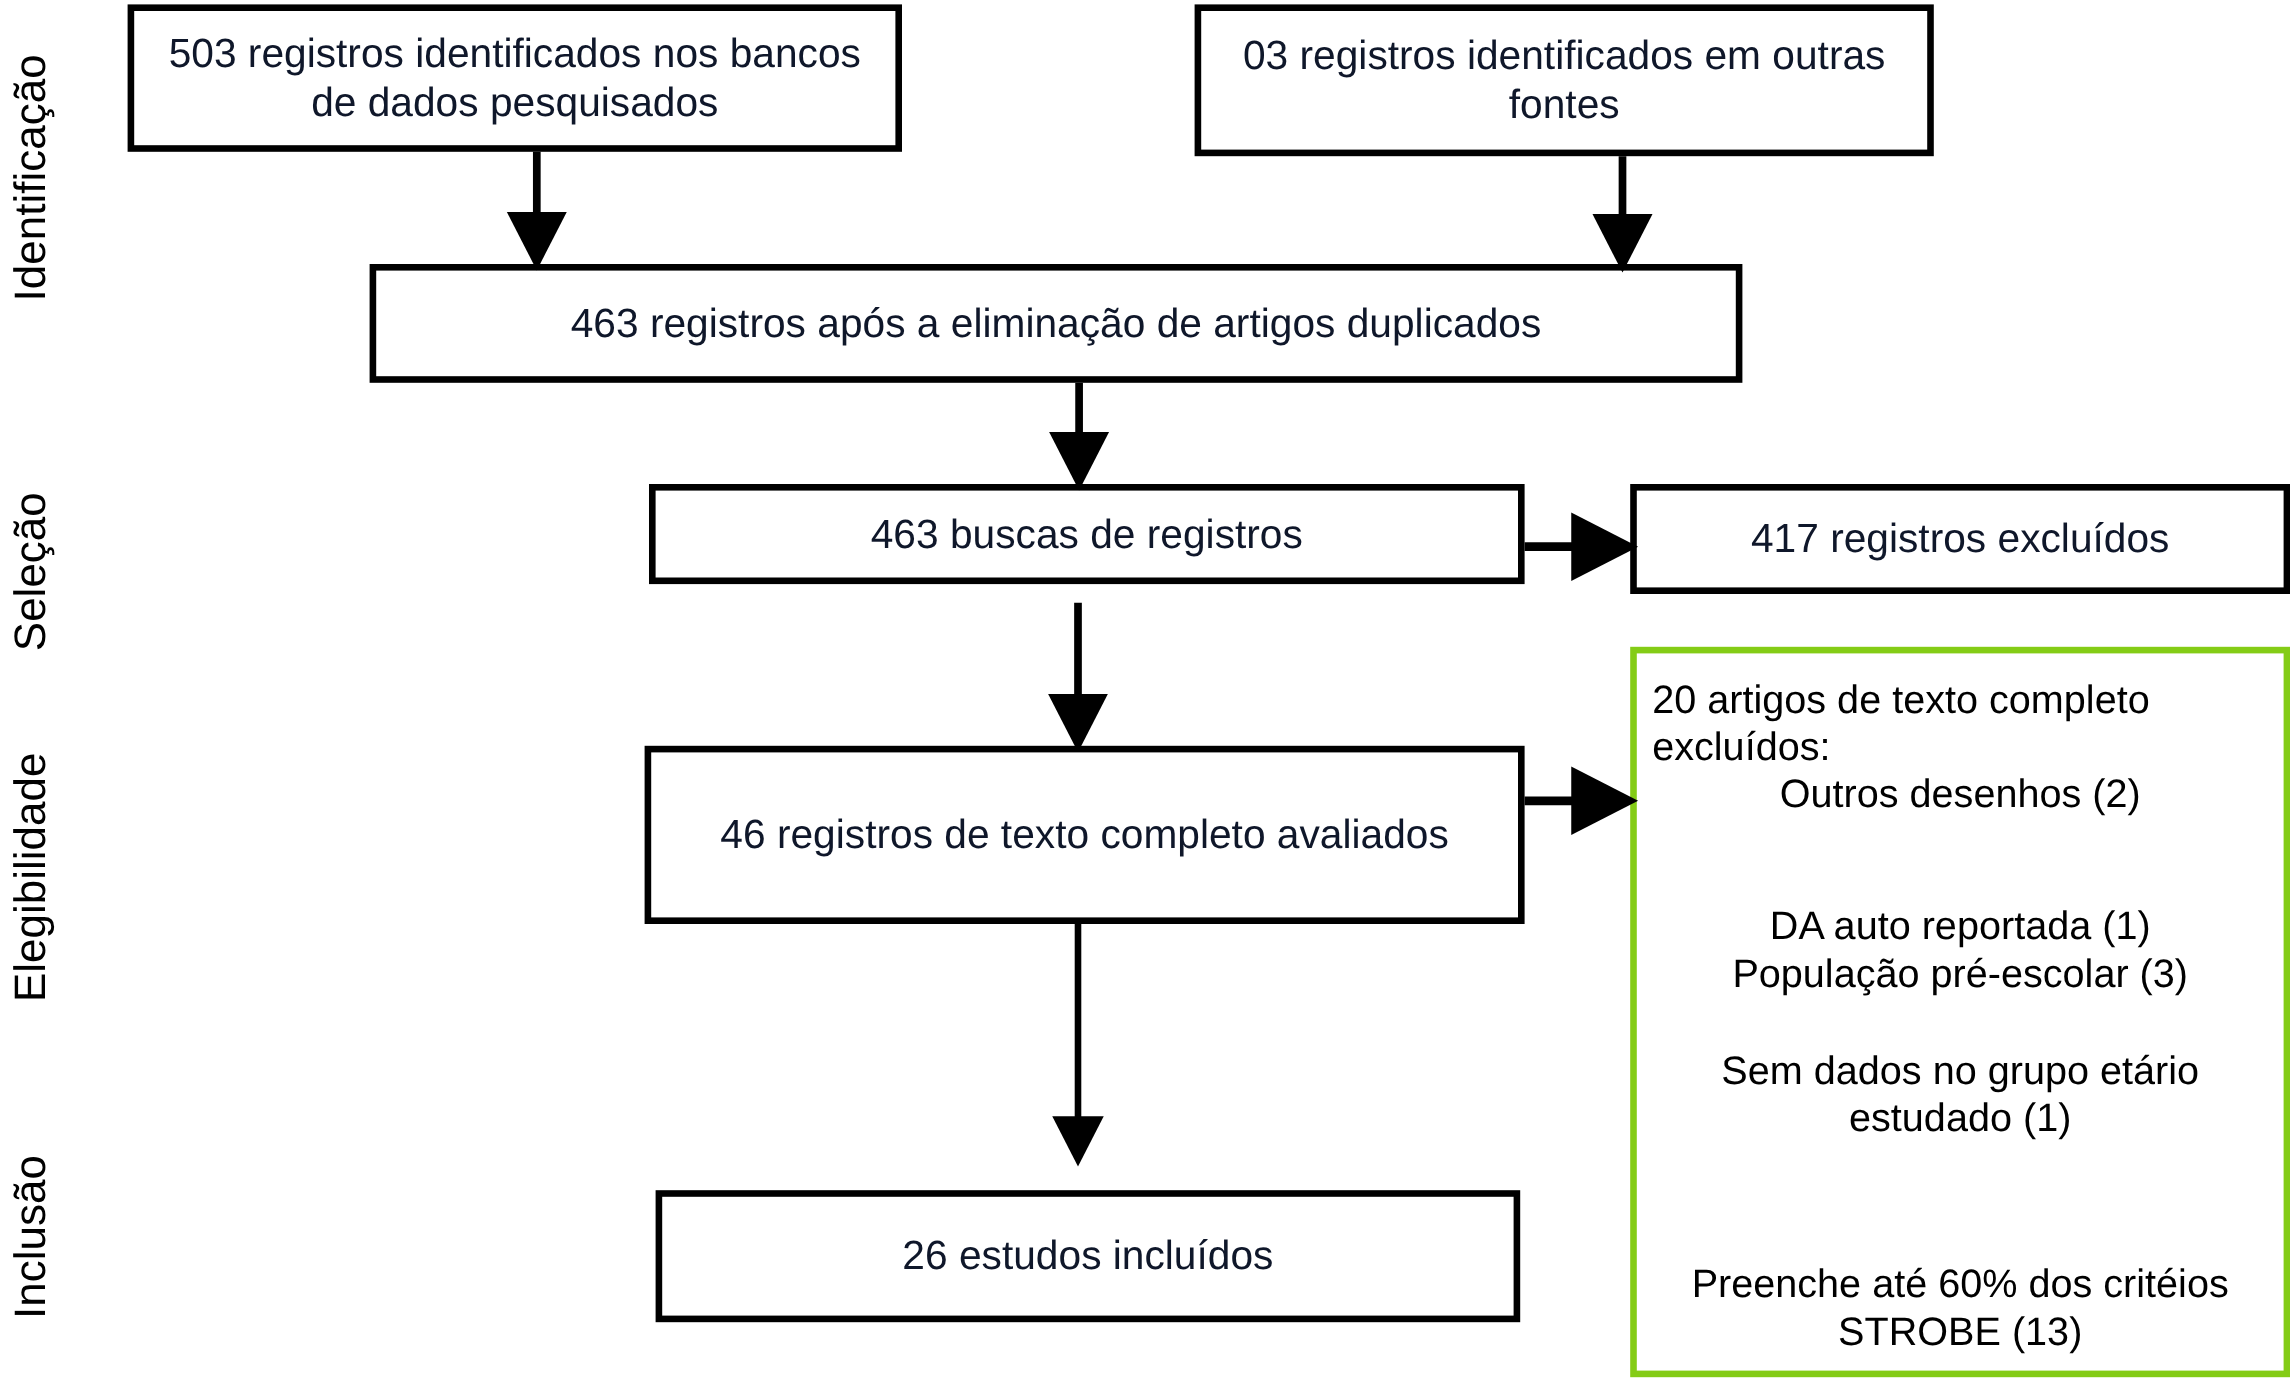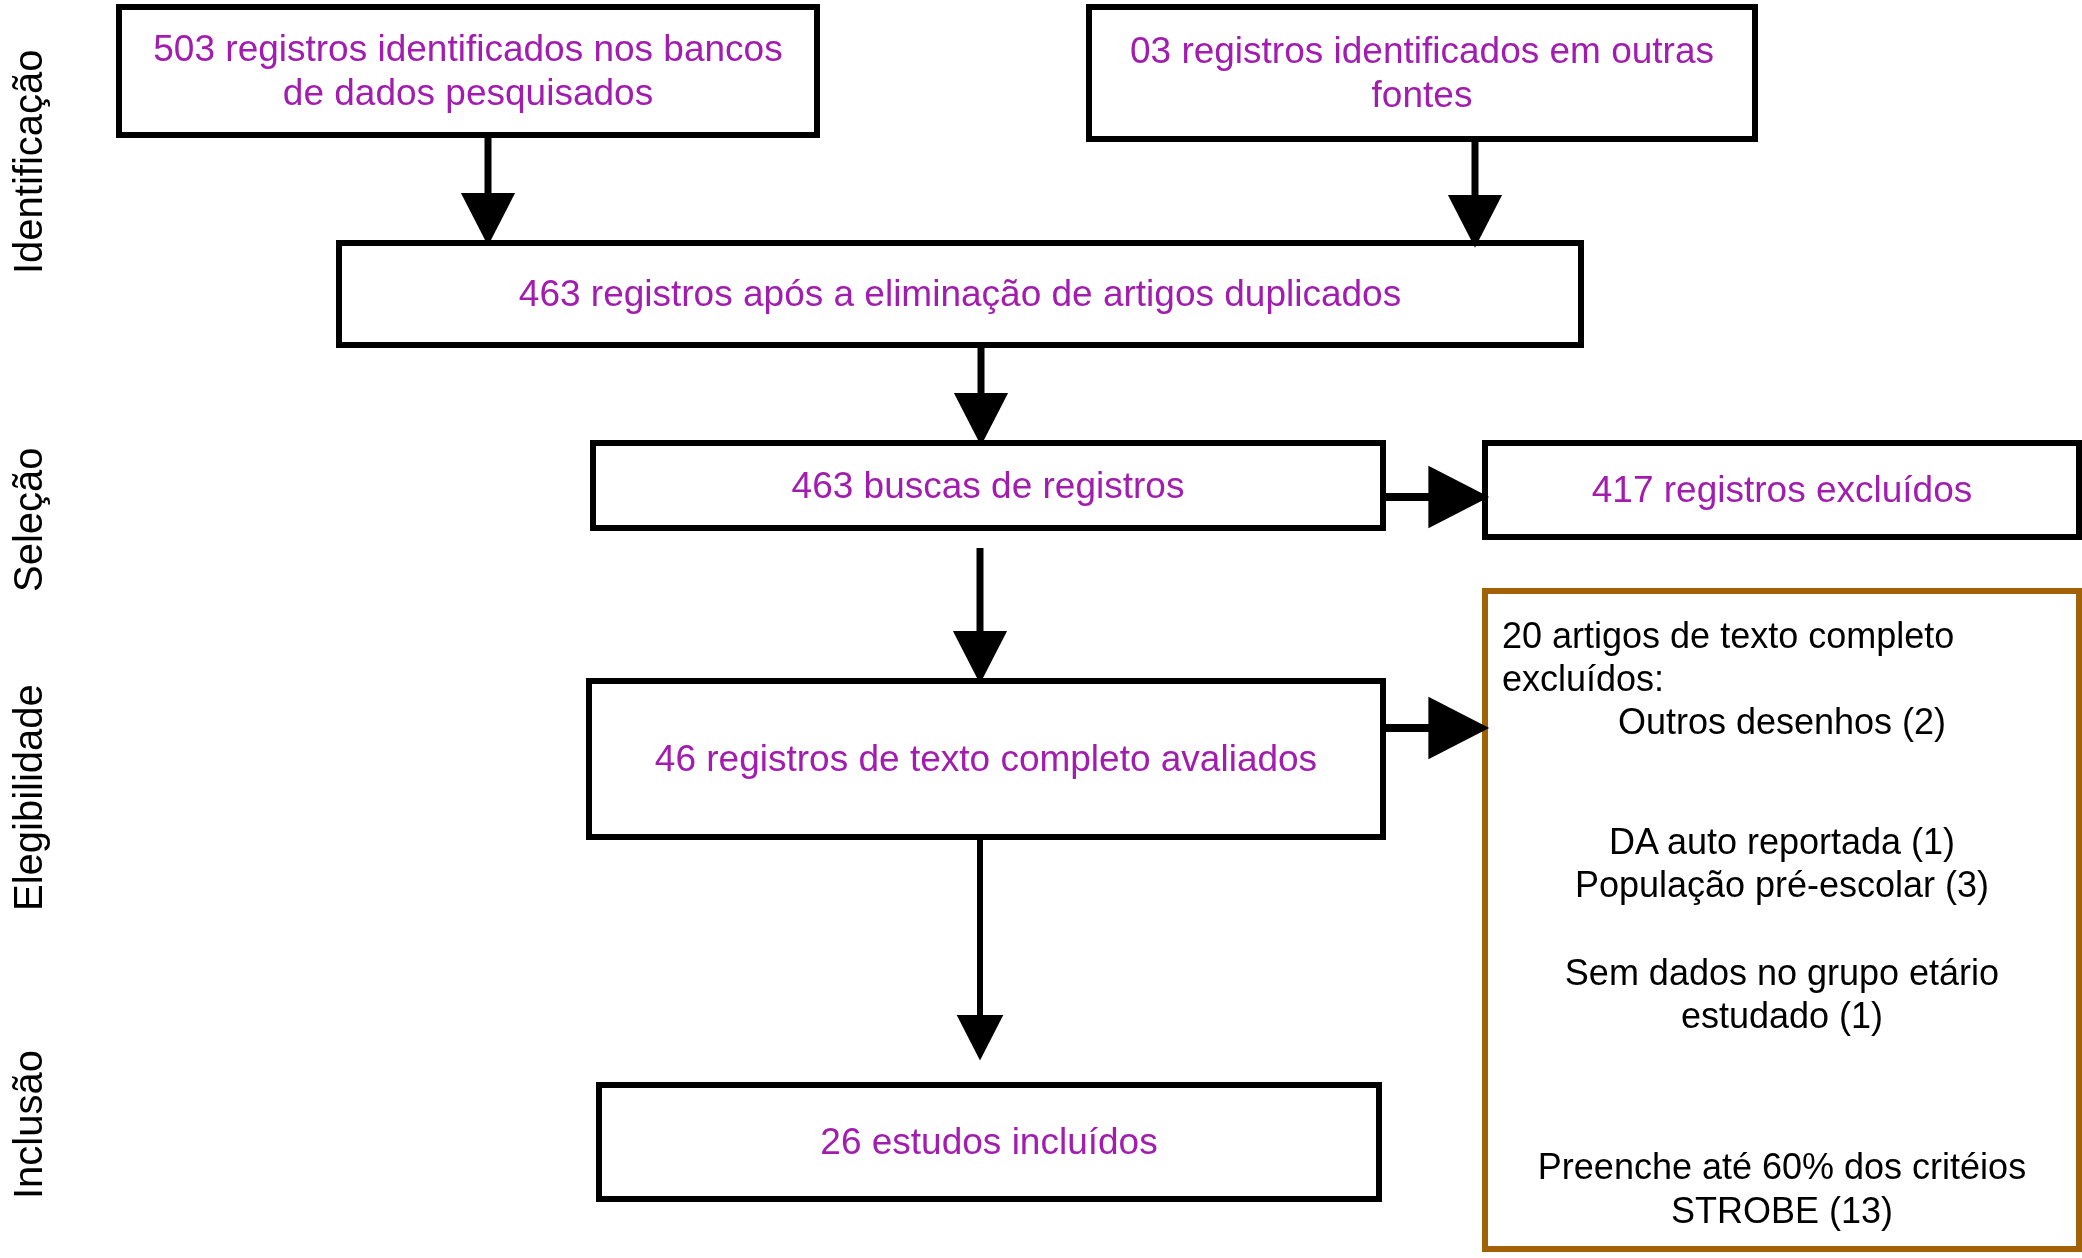--- a/index.html
+++ b/index.html
@@ -35,29 +35,29 @@
     border: 6px solid #000000;
     background: #ffffff;
     box-sizing: border-box;
     display: flex;
     align-items: center;
     justify-content: center;
     text-align: center;
     font-size: 37px;
     line-height: 1.18;
     padding: 4px 10px;
-    color: #a21caf;
+    color: #0f172a;
   }
   .box-inner {
     width: 100%;
     white-space: pre-line;
   }
   .exclusion-box {
     position: absolute;
-    border: 6px solid #a16207;
+    border: 6px solid #84cc16;
     background: #ffffff;
     box-sizing: border-box;
     display: flex;
     flex-direction: column;
     align-items: center;
     justify-content: flex-start;
     text-align: center;
     font-size: 36px;
     line-height: 1.2;
     color: #000000;

